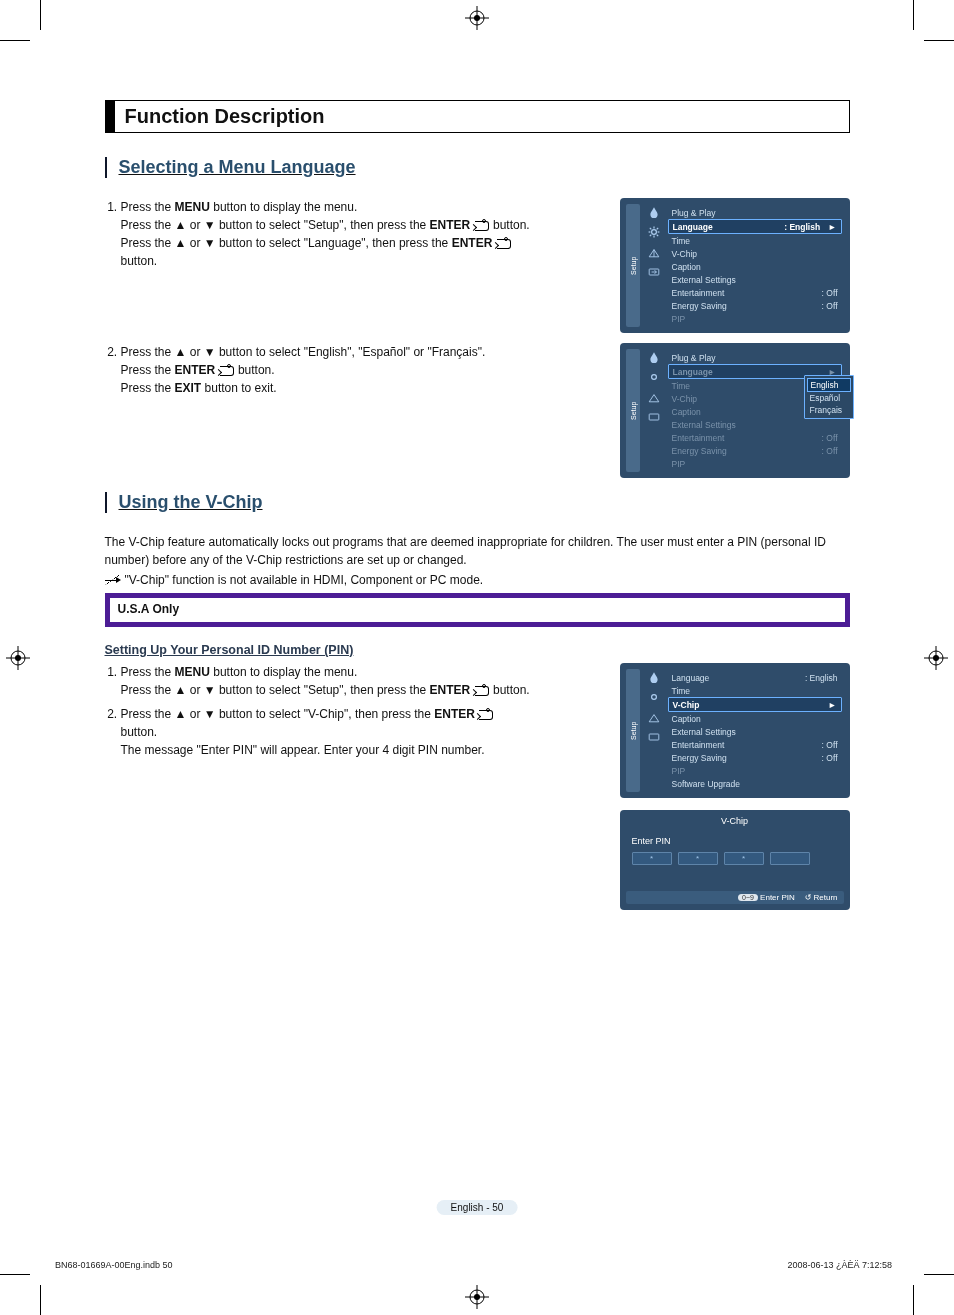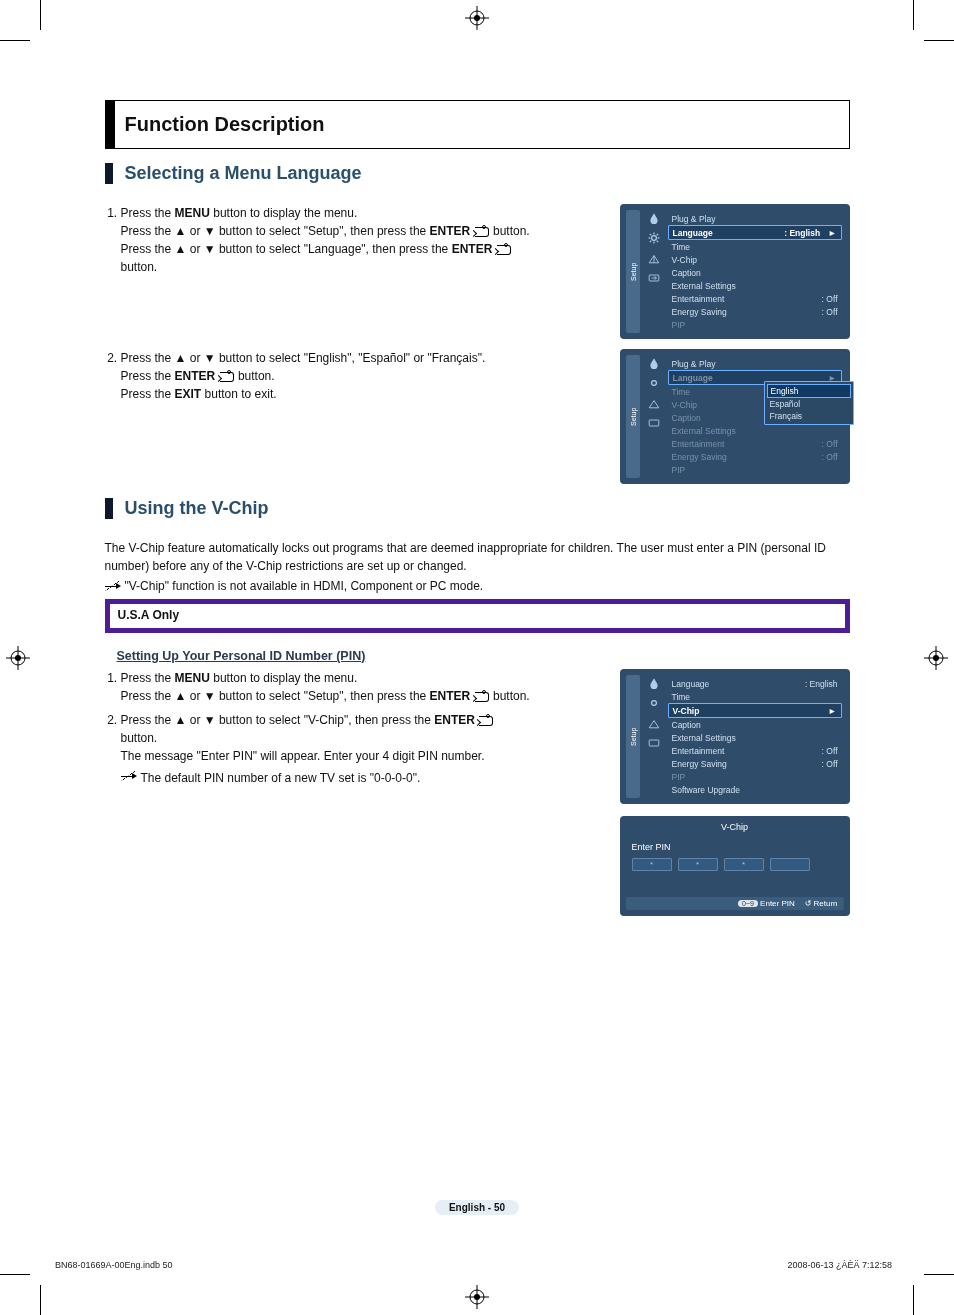--- a/index.html
+++ b/index.html
@@ -39,30 +39,31 @@
   .reg-right{right:6px;top:50%;transform:translateY(-50%)}
 
   .content {
     width: 745px;
     margin: 60px auto 0 auto;
   }
 
   .title-bar {
     border:1px solid #000;
     border-left-width:10px;
-    padding:12px 10px;
+    padding:4px 10px;
     font-size:20px;
     font-weight:bold;
-    margin-bottom:14px;
+    margin-bottom:24px;
   }
 
   .section {
-    border-left:8px solid #0f172a;
+    border-left:2px solid #0f172a;
     padding-left:12px;
     margin-bottom:20px;
+    text-decoration:underline;
   }
   .section-title {
     color:#2a4f6d;
     font-size:18px;
     font-weight:bold;
     margin:0 0 8px 0;
   }
 
   .main-row {
     display:flex;
@@ -89,21 +90,21 @@
   }
 
   .info-box {
     border:5px solid #4c1d95;
     padding:4px 8px;
     font-size:12px;
     margin:6px 0 16px 0;
   }
   .info-box-title{font-weight:bold;margin-bottom:2px}
 
-  .sub-h { font-weight:bold; color:#2a3a50; font-size:12.5px; margin:4px 0 6px 12px; text-decoration:underline; }
+  .sub-h { font-weight:bold; color:#2a3a50; font-size:12.5px; margin:4px 0 6px 0; text-decoration:underline; }
 
   
   .menu-col { width:230px; display:flex; flex-direction:column; gap:12px;justify-content:center; }
   .osd {
     background:#2f4c6a;
     border-radius:4px;
     padding:6px;
     display:flex;
     gap:6px;
     color:#fff;
@@ -119,21 +120,21 @@
     border-radius:2px;
   }
   .osd-icons{display:flex;flex-direction:column;gap:8px;align-items:center;padding:2px 0;width:16px}
   .osd-icon{width:12px;height:12px;opacity:.9}
   .osd-list{flex:1;padding:2px 2px 2px 0}
   .osd-item{display:flex;justify-content:space-between;padding:1.5px 4px;color:#cfe0ef}
   .osd-item.hl{background:#204062;border:1px solid #6cb1ff;color:#fff;font-weight:bold;border-radius:1px}
   .osd-item.dim{color:#7a92aa}
   .osd-lang-box{
     position:absolute;right:-4px;top:32px;background:#2b4865;border:1px solid #6cb1ff;
-    font-size:8.5px;color:#cfe0ef;padding:2px;border-radius:1px;width:90px
+    font-size:8.5px;color:#cfe0ef;padding:2px;border-radius:1px;width:50px
   }
   .osd-lang-opt{padding:1px 3px}
   .osd-lang-opt.sel{background:#103a63;border:1px solid #6cb1ff;color:#fff}
 
   .pin-osd{
     background:#2f4c6a;border-radius:4px;color:#fff;font-size:8.5px;padding:6px
   }
   .pin-title{text-align:center;font-size:9px;margin-bottom:10px}
   .pin-label{font-size:9px;margin:0 0 6px 6px}
   .pin-boxes{display:flex;gap:6px;justify-content:flex-start;padding:0 6px}
@@ -143,21 +144,21 @@
 
   .enter-icon{display:inline-block;width:14px;height:10px;border:1px solid #000;border-left:none;border-radius:0 3px 3px 0;position:relative;vertical-align:middle;margin:0 1px}
   .enter-icon::before{content:"";position:absolute;left:-4px;top:3px;width:4px;height:4px;border-right:1px solid #000;border-bottom:1px solid #000;transform:rotate(-45deg)}
   .enter-icon::after{content:"";position:absolute;right:2px;top:-3px;width:2px;height:2px;border:1px solid #000;border-radius:50%}
 
   .ret-icon::before{content:"↺";margin-right:2px}
 
   .page-foot{
     position:absolute;left:50%;bottom:100px;transform:translateX(-50%);
     background:#e6eff6;border-radius:10px;padding:2px 14px;
-    font-size:10px;font-weight:bold
+    font-size:10px;font-weight:normal
   }
   .file-foot{
     position:absolute;left:55px;right:62px;bottom:45px;
     display:flex;justify-content:space-between;font-size:9px;color:#222
   }
 </style>
 </head>
 <body>
 
 <div class="page">
@@ -387,24 +388,20 @@
       <div class="text-col">
         <ol class="steps" start="1">
           <li>
             <span>Press the </span><span class="bold">MENU</span><span> button to display the menu.</span><br>
             <span>Press the ▲ or ▼ button to select "Setup", then press the </span><span class="bold">ENTER</span> <span class="enter-icon"></span><span> button.</span>
           </li>
           <li>
             <span>Press the ▲ or ▼ button to select "V-Chip", then press the </span><span class="bold">ENTER</span> <span class="enter-icon"></span><br>
             <span> button.</span><br>
             <span>The message "Enter PIN" will appear. Enter your 4 digit PIN number.</span>
-            <div class="note-row">
-              <span class="note-arrow"></span>
-              <span>The default PIN number of a new TV set is "0-0-0-0".</span>
-            </div>
           </li>
         </ol>
       </div>
       <div class="menu-col">
         <div class="osd">
           <div class="osd-tab">Setup</div>
           <div class="osd-icons">
             <svg class="osd-icon" viewBox="0 0 20 20">
                 <path d="M10 2 C6 9 4 11 4 14 a6 6 0 0 0 12 0 c0-3-2-5-6-12Z" fill="#bcdcff"></path>
               </svg>

